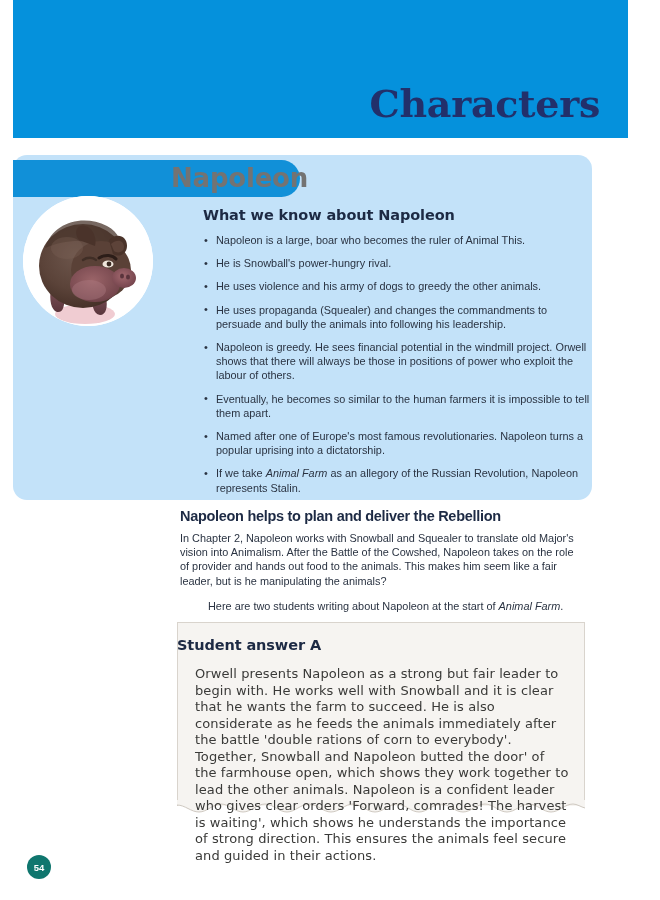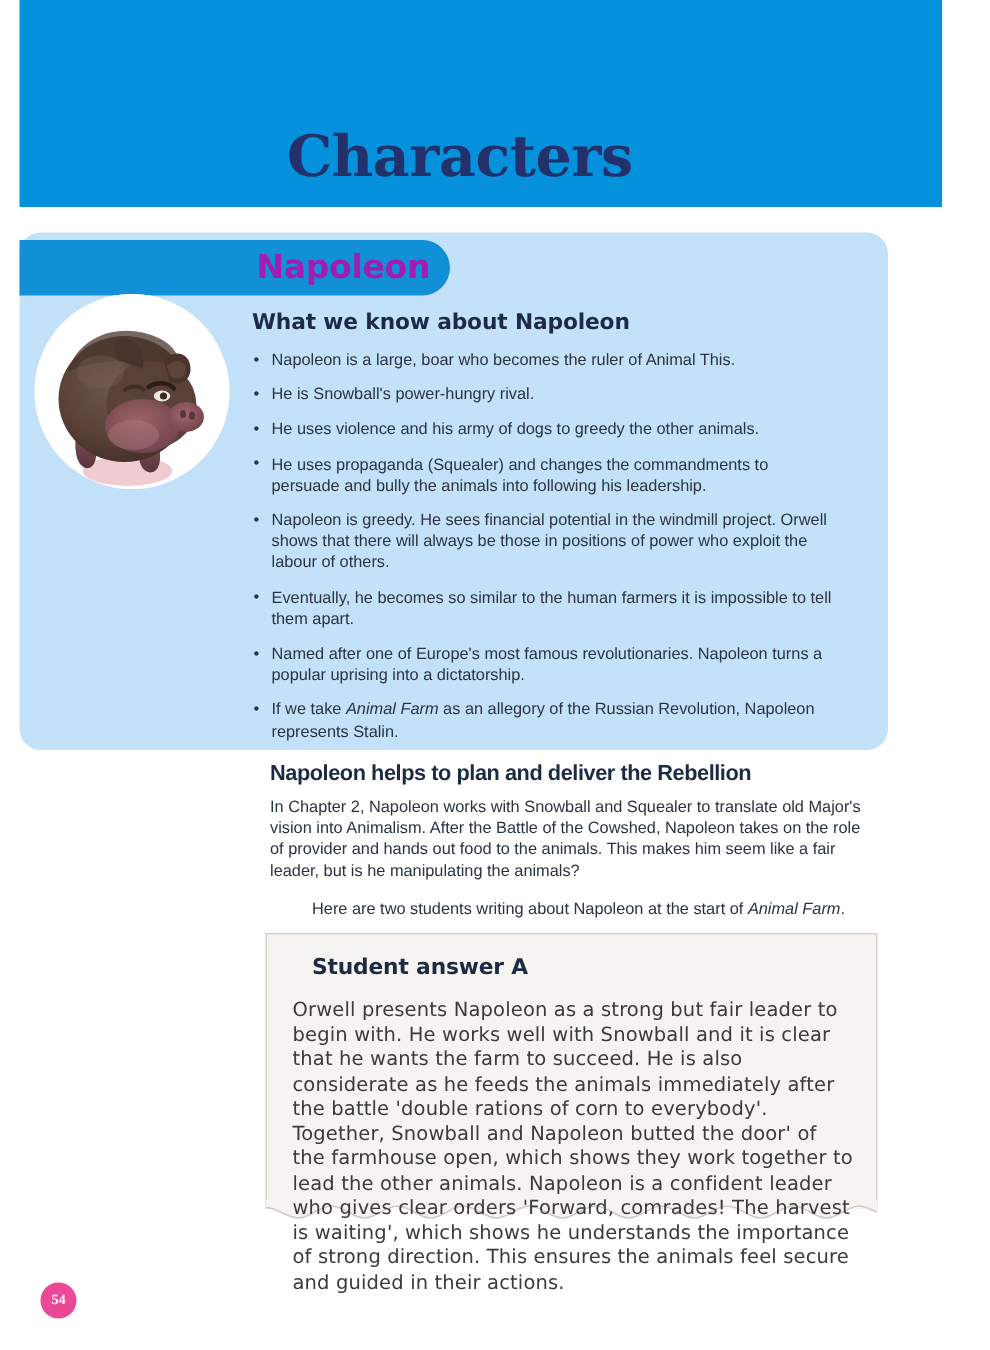--- a/index.html
+++ b/index.html
@@ -24,21 +24,21 @@
     top: 0;
     width: 615px;
     height: 138px;
     background: #0591dc;
   }
   .header-title {
     position: absolute;
     left: 0;
     right: 28px;
     bottom: 15px;
-    text-align: center;
+    text-align: right;
     font-family: "DejaVu Serif", serif;
     font-weight: bold;
     font-size: 38px;
     letter-spacing: -0.3px;
     color: #22306b;
     line-height: 1;
   }
 
   
   .char-panel {
@@ -61,43 +61,43 @@
     background: #1190d8;
     border-top-right-radius: 19px;
     border-bottom-right-radius: 19px;
   }
   .name-pill-label {
     position: absolute;
     left: 171px;
     top: 164px;
     font-family: "DejaVu Sans", sans-serif;
     font-weight: bold;
-    font-size: 22px;
-    color: #a21caf;
+    font-size: 26px;
+    color: #737373;
     letter-spacing: -0.2px;
     line-height: 29px;
   }
 
   
   .portrait {
     position: absolute;
     left: 23px;
     top: 196px;
     width: 130px;
     height: 130px;
     border-radius: 50%;
     background: #ffffff;
     overflow: hidden;
   }
   .portrait svg { display: block; }
 
   
   .panel-body {
     position: absolute;
-    left: 168px;
+    left: 203px;
     top: 207px;
     width: 392px;
   }
   .panel-heading {
     font-family: "DejaVu Sans", sans-serif;
     font-weight: bold;
     font-size: 14.5px;
     color: #1d2a44;
     margin: 0 0 10px 0;
     letter-spacing: -0.1px;
@@ -166,21 +166,21 @@
     position: absolute;
     left: 177px;
     top: 800px;
     width: 408px;
     height: 16px;
     overflow: hidden;
   }
   .answer-torn svg { display: block; }
   .answer-title {
     position: absolute;
-    left: 208px;
+    left: 177px;
     top: 637px;
     font-family: "DejaVu Sans", sans-serif;
     font-weight: bold;
     font-size: 14.5px;
     color: #1d2a44;
     letter-spacing: -0.1px;
   }
   .answer-text {
     position: absolute;
     left: 195px;
@@ -194,23 +194,23 @@
   }
 
   
   .page-badge {
     position: absolute;
     left: 27px;
     top: 855px;
     width: 24px;
     height: 24px;
     border-radius: 50%;
-    background: #ec4899;
+    background: #0f766e;
     color: #ffffff;
-    font-family: Liberation Serif, serif;
+    font-family: Liberation Sans, sans-serif;
     font-size: 9.5px;
     font-weight: bold;
     display: flex;
     align-items: center;
     justify-content: center;
   }
 </style>
 </head>
 <body>
 

